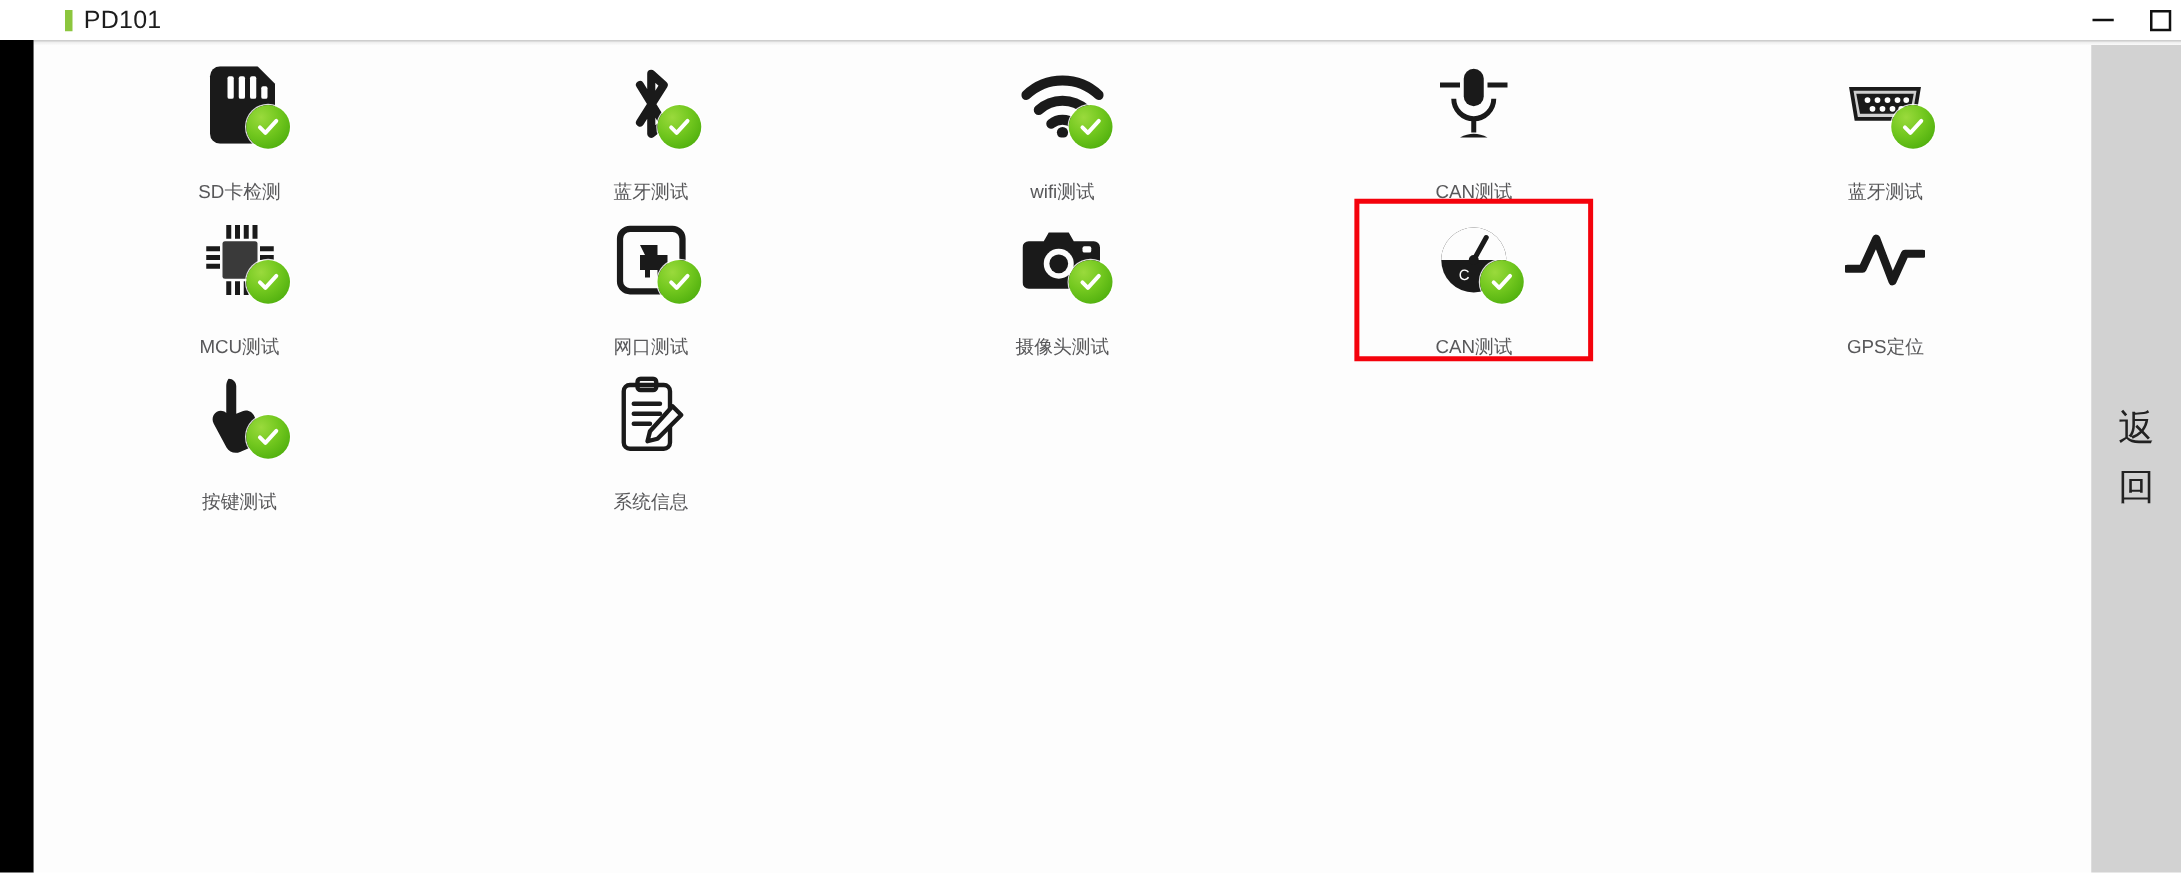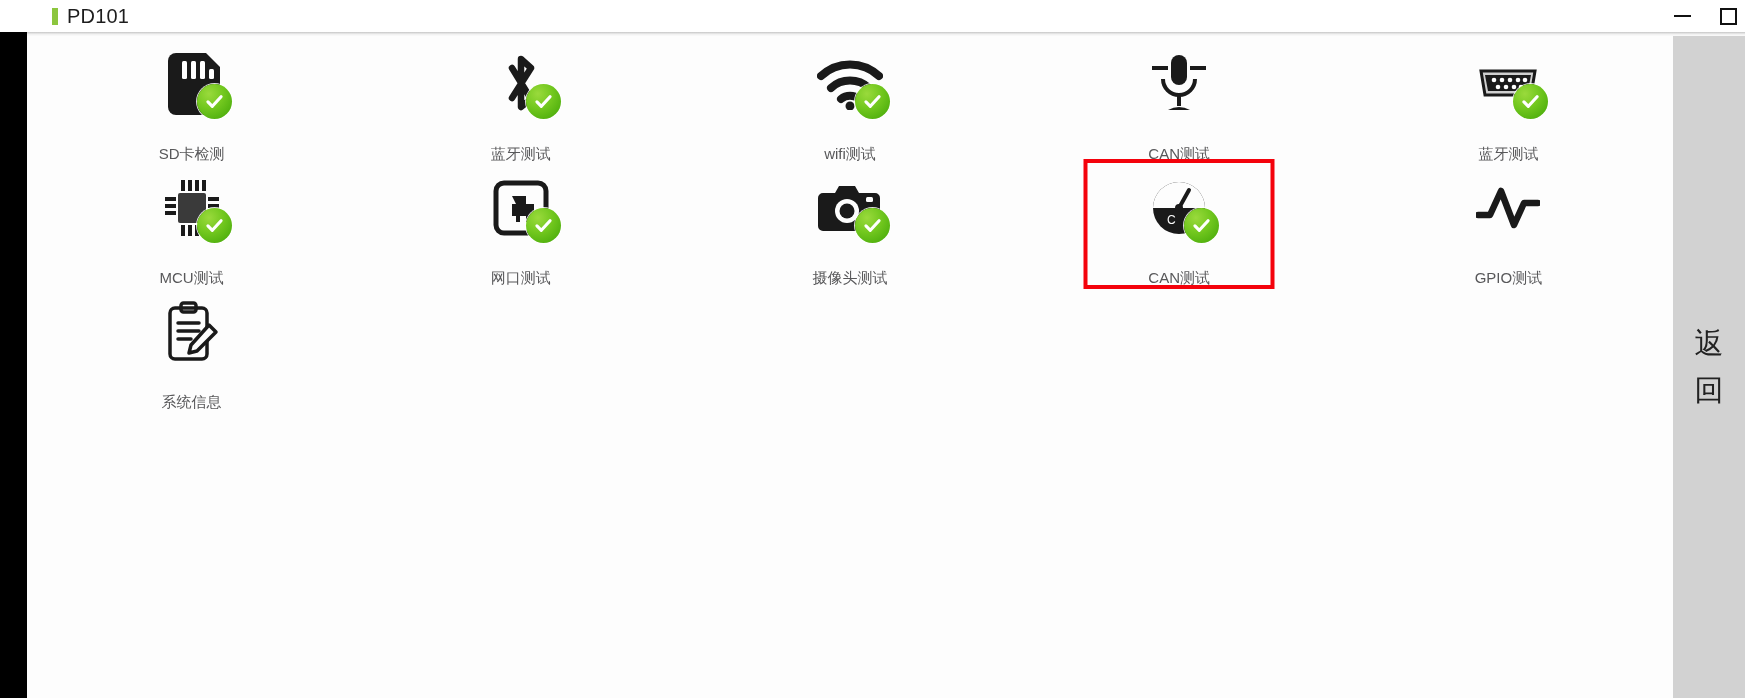--- a/index.html
+++ b/index.html
@@ -292,21 +292,34 @@
             </div>
           </div>
           <div class="cell-label">CAN测试</div>
         </div>
         <div class="cell">
           <div class="icon-wrap">
             <svg width="64" height="46" viewBox="0 0 64 46">
               <path d="M2 30 H14 L25 6 L38 40 L48 18 H62" stroke="#1a1a1a" stroke-width="6.5" fill="none" stroke-linejoin="round" stroke-linecap="round"></path>
             </svg>
           </div>
-          <div class="cell-label">GPIO测试</div>
+          <div class="cell-label">GPS定位</div>
+        </div>
+        <div class="cell">
+          <div class="icon-wrap">
+            <svg width="48" height="62" viewBox="0 0 48 62">
+              <path fill="#1a1a1a" d="M15 2c3.3 0 6 2.7 6 6v22l5-2c4-1.6 8 .5 9.5 4l5 13c1.6 4.2-.4 8.6-4.5 10.4l-12 5.2c-4 1.7-8.6.2-10.8-3.6L3 38c-1.9-3.4-.8-7.7 2.5-9.6 2.4-1.4 5.3-1 7.3.7l.2.2V8c0-3.3 1.7-6 2-6z"></path>
+            </svg>
+            <div class="badge">
+              <svg viewBox="0 0 24 24" fill="none">
+                <path d="M4.5 12.5 L9.5 17.5 L19.5 6.5" stroke="#ffffff" stroke-width="3.6" stroke-linecap="round" stroke-linejoin="round"></path>
+              </svg>
+            </div>
+          </div>
+          <div class="cell-label">按键测试</div>
         </div>
         <div class="cell">
           <div class="icon-wrap">
             <svg width="54" height="62" viewBox="0 0 54 62">
               <rect x="5" y="7" width="37" height="51" rx="5" fill="none" stroke="#1a1a1a" stroke-width="3.5"></rect>
               <rect x="16" y="2" width="15" height="9" rx="2.5" fill="none" stroke="#1a1a1a" stroke-width="3.5"></rect>
               <g stroke="#1a1a1a" stroke-width="3.5" stroke-linecap="round">
                 <line x1="13" y1="22" x2="34" y2="22"></line>
                 <line x1="13" y1="30" x2="34" y2="30"></line>
                 <line x1="13" y1="38" x2="26" y2="38"></line>

